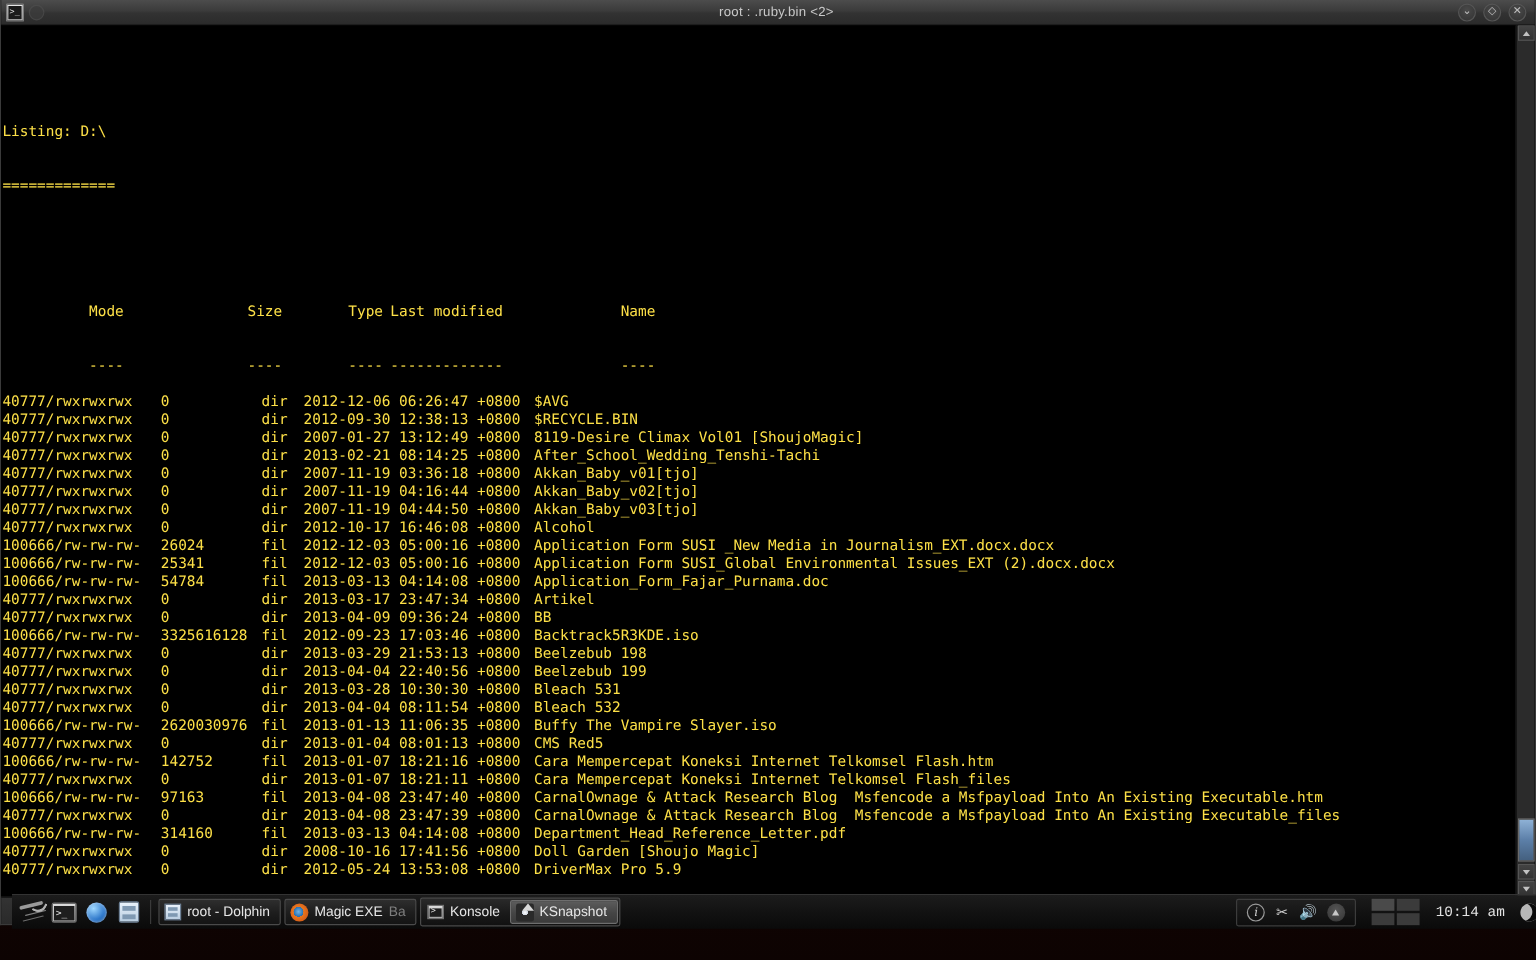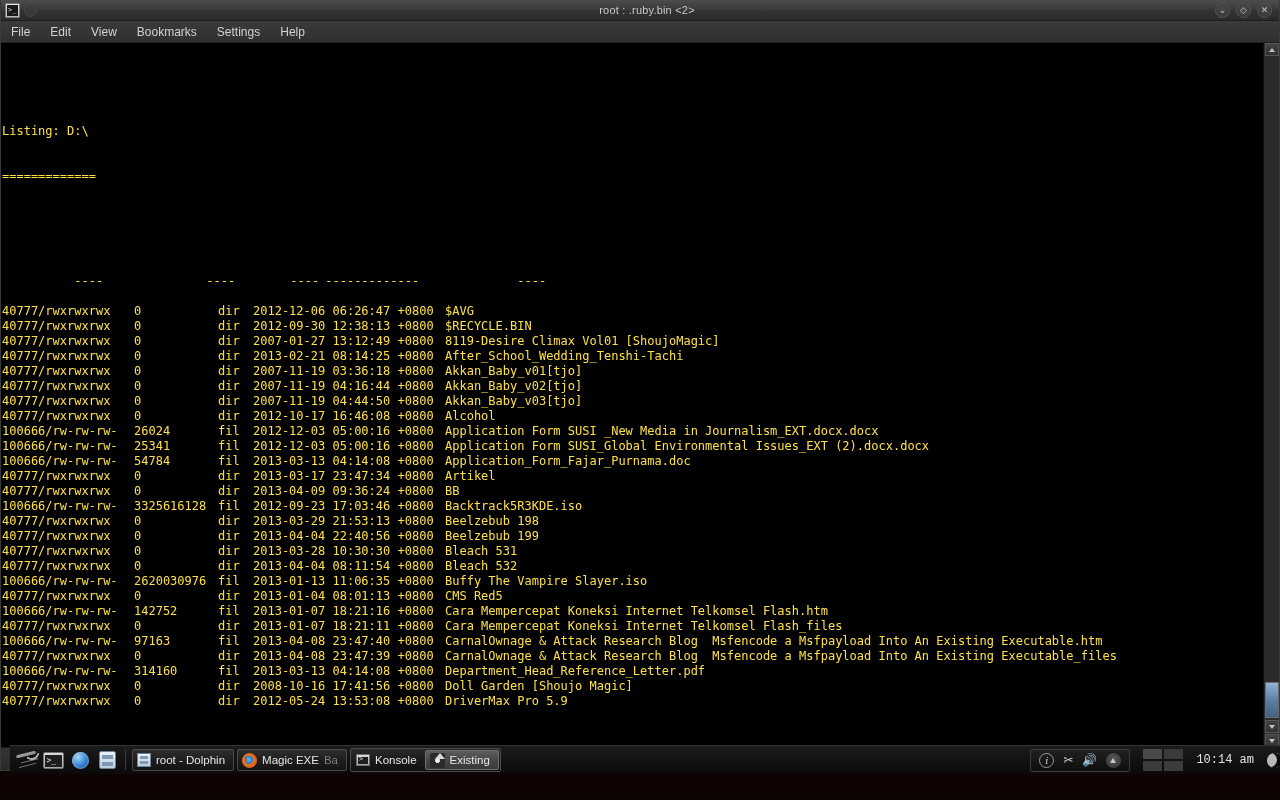--- a/index.html
+++ b/index.html
@@ -422,35 +422,30 @@
         <span class="tb-dot"></span>
       </div>
       <div class="tb-title">root : .ruby.bin &lt;2&gt;</div>
       <div class="tb-right">
         <span class="tb-btn">⌄</span>
         <span class="tb-btn">◇</span>
         <span class="tb-btn">✕</span>
       </div>
     </div>
 
-    <div id="menubar">
-      <span class="menu-item">File</span>
-      <span class="menu-item">Edit</span>
-      <span class="menu-item">View</span>
-      <span class="menu-item">Bookmarks</span>
-      <span class="menu-item">Settings</span>
-      <span class="menu-item">Help</span>
-    </div>
 
     <div id="term-wrap">
       <div id="terminal">
         <span class="blank"></span>
         <span class="trow">Listing: D:\</span>
         <span class="trow">=============</span>
         <span class="blank"></span>
+        <span class="trow">
+          <span class="seg-mode">Mode</span><span class="seg-size">Size</span><span class="seg-type">Type</span><span class="seg-date">Last modified</span><span class="seg-name">Name</span>
+        </span>
         <span class="trow">
           <span class="seg-mode">----</span><span class="seg-size">----</span><span class="seg-type">----</span><span class="seg-date">-------------</span><span class="seg-name">----</span>
         </span>
         <span id="listing-rows"><span class="trow"><span class="seg-mode">40777/rwxrwxrwx</span><span class="seg-size">0</span><span class="seg-type">dir</span><span class="seg-date">2012-12-06 06:26:47 +0800</span><span class="seg-name">$AVG</span></span><span class="trow"><span class="seg-mode">40777/rwxrwxrwx</span><span class="seg-size">0</span><span class="seg-type">dir</span><span class="seg-date">2012-09-30 12:38:13 +0800</span><span class="seg-name">$RECYCLE.BIN</span></span><span class="trow"><span class="seg-mode">40777/rwxrwxrwx</span><span class="seg-size">0</span><span class="seg-type">dir</span><span class="seg-date">2007-01-27 13:12:49 +0800</span><span class="seg-name">8119-Desire Climax Vol01 [ShoujoMagic]</span></span><span class="trow"><span class="seg-mode">40777/rwxrwxrwx</span><span class="seg-size">0</span><span class="seg-type">dir</span><span class="seg-date">2013-02-21 08:14:25 +0800</span><span class="seg-name">After_School_Wedding_Tenshi-Tachi</span></span><span class="trow"><span class="seg-mode">40777/rwxrwxrwx</span><span class="seg-size">0</span><span class="seg-type">dir</span><span class="seg-date">2007-11-19 03:36:18 +0800</span><span class="seg-name">Akkan_Baby_v01[tjo]</span></span><span class="trow"><span class="seg-mode">40777/rwxrwxrwx</span><span class="seg-size">0</span><span class="seg-type">dir</span><span class="seg-date">2007-11-19 04:16:44 +0800</span><span class="seg-name">Akkan_Baby_v02[tjo]</span></span><span class="trow"><span class="seg-mode">40777/rwxrwxrwx</span><span class="seg-size">0</span><span class="seg-type">dir</span><span class="seg-date">2007-11-19 04:44:50 +0800</span><span class="seg-name">Akkan_Baby_v03[tjo]</span></span><span class="trow"><span class="seg-mode">40777/rwxrwxrwx</span><span class="seg-size">0</span><span class="seg-type">dir</span><span class="seg-date">2012-10-17 16:46:08 +0800</span><span class="seg-name">Alcohol</span></span><span class="trow"><span class="seg-mode">100666/rw-rw-rw-</span><span class="seg-size">26024</span><span class="seg-type">fil</span><span class="seg-date">2012-12-03 05:00:16 +0800</span><span class="seg-name">Application Form SUSI _New Media in Journalism_EXT.docx.docx</span></span><span class="trow"><span class="seg-mode">100666/rw-rw-rw-</span><span class="seg-size">25341</span><span class="seg-type">fil</span><span class="seg-date">2012-12-03 05:00:16 +0800</span><span class="seg-name">Application Form SUSI_Global Environmental Issues_EXT (2).docx.docx</span></span><span class="trow"><span class="seg-mode">100666/rw-rw-rw-</span><span class="seg-size">54784</span><span class="seg-type">fil</span><span class="seg-date">2013-03-13 04:14:08 +0800</span><span class="seg-name">Application_Form_Fajar_Purnama.doc</span></span><span class="trow"><span class="seg-mode">40777/rwxrwxrwx</span><span class="seg-size">0</span><span class="seg-type">dir</span><span class="seg-date">2013-03-17 23:47:34 +0800</span><span class="seg-name">Artikel</span></span><span class="trow"><span class="seg-mode">40777/rwxrwxrwx</span><span class="seg-size">0</span><span class="seg-type">dir</span><span class="seg-date">2013-04-09 09:36:24 +0800</span><span class="seg-name">BB</span></span><span class="trow"><span class="seg-mode">100666/rw-rw-rw-</span><span class="seg-size">3325616128</span><span class="seg-type">fil</span><span class="seg-date">2012-09-23 17:03:46 +0800</span><span class="seg-name">Backtrack5R3KDE.iso</span></span><span class="trow"><span class="seg-mode">40777/rwxrwxrwx</span><span class="seg-size">0</span><span class="seg-type">dir</span><span class="seg-date">2013-03-29 21:53:13 +0800</span><span class="seg-name">Beelzebub 198</span></span><span class="trow"><span class="seg-mode">40777/rwxrwxrwx</span><span class="seg-size">0</span><span class="seg-type">dir</span><span class="seg-date">2013-04-04 22:40:56 +0800</span><span class="seg-name">Beelzebub 199</span></span><span class="trow"><span class="seg-mode">40777/rwxrwxrwx</span><span class="seg-size">0</span><span class="seg-type">dir</span><span class="seg-date">2013-03-28 10:30:30 +0800</span><span class="seg-name">Bleach 531</span></span><span class="trow"><span class="seg-mode">40777/rwxrwxrwx</span><span class="seg-size">0</span><span class="seg-type">dir</span><span class="seg-date">2013-04-04 08:11:54 +0800</span><span class="seg-name">Bleach 532</span></span><span class="trow"><span class="seg-mode">100666/rw-rw-rw-</span><span class="seg-size">2620030976</span><span class="seg-type">fil</span><span class="seg-date">2013-01-13 11:06:35 +0800</span><span class="seg-name">Buffy The Vampire Slayer.iso</span></span><span class="trow"><span class="seg-mode">40777/rwxrwxrwx</span><span class="seg-size">0</span><span class="seg-type">dir</span><span class="seg-date">2013-01-04 08:01:13 +0800</span><span class="seg-name">CMS Red5</span></span><span class="trow"><span class="seg-mode">100666/rw-rw-rw-</span><span class="seg-size">142752</span><span class="seg-type">fil</span><span class="seg-date">2013-01-07 18:21:16 +0800</span><span class="seg-name">Cara Mempercepat Koneksi Internet Telkomsel Flash.htm</span></span><span class="trow"><span class="seg-mode">40777/rwxrwxrwx</span><span class="seg-size">0</span><span class="seg-type">dir</span><span class="seg-date">2013-01-07 18:21:11 +0800</span><span class="seg-name">Cara Mempercepat Koneksi Internet Telkomsel Flash_files</span></span><span class="trow"><span class="seg-mode">100666/rw-rw-rw-</span><span class="seg-size">97163</span><span class="seg-type">fil</span><span class="seg-date">2013-04-08 23:47:40 +0800</span><span class="seg-name">CarnalOwnage &amp; Attack Research Blog  Msfencode a Msfpayload Into An Existing Executable.htm</span></span><span class="trow"><span class="seg-mode">40777/rwxrwxrwx</span><span class="seg-size">0</span><span class="seg-type">dir</span><span class="seg-date">2013-04-08 23:47:39 +0800</span><span class="seg-name">CarnalOwnage &amp; Attack Research Blog  Msfencode a Msfpayload Into An Existing Executable_files</span></span><span class="trow"><span class="seg-mode">100666/rw-rw-rw-</span><span class="seg-size">314160</span><span class="seg-type">fil</span><span class="seg-date">2013-03-13 04:14:08 +0800</span><span class="seg-name">Department_Head_Reference_Letter.pdf</span></span><span class="trow"><span class="seg-mode">40777/rwxrwxrwx</span><span class="seg-size">0</span><span class="seg-type">dir</span><span class="seg-date">2008-10-16 17:41:56 +0800</span><span class="seg-name">Doll Garden [Shoujo Magic]</span></span><span class="trow"><span class="seg-mode">40777/rwxrwxrwx</span><span class="seg-size">0</span><span class="seg-type">dir</span><span class="seg-date">2012-05-24 13:53:08 +0800</span><span class="seg-name">DriverMax Pro 5.9</span></span></span>
       </div>
 
       <div id="scrollbar">
         <div class="sb-arrow up">
             <i></i>
           </div>
@@ -499,21 +494,21 @@
       <span class="tb-label fade">Ba</span>
     </div>
 
     <div class="taskgroup">
       <div class="taskbtn">
         <span class="mini-term"></span>
         <span class="tb-label">Konsole</span>
       </div>
       <div class="taskbtn active">
         <span class="mini-ksnap"></span>
-        <span class="tb-label">Existing</span>
+        <span class="tb-label">KSnapshot</span>
       </div>
     </div>
 
     <div id="tray">
       <span class="tray-info">i</span>
       <span class="tray-ico">✂</span>
       <span class="tray-ico">🔊</span>
       <span class="tray-up"></span>
     </div>
 

